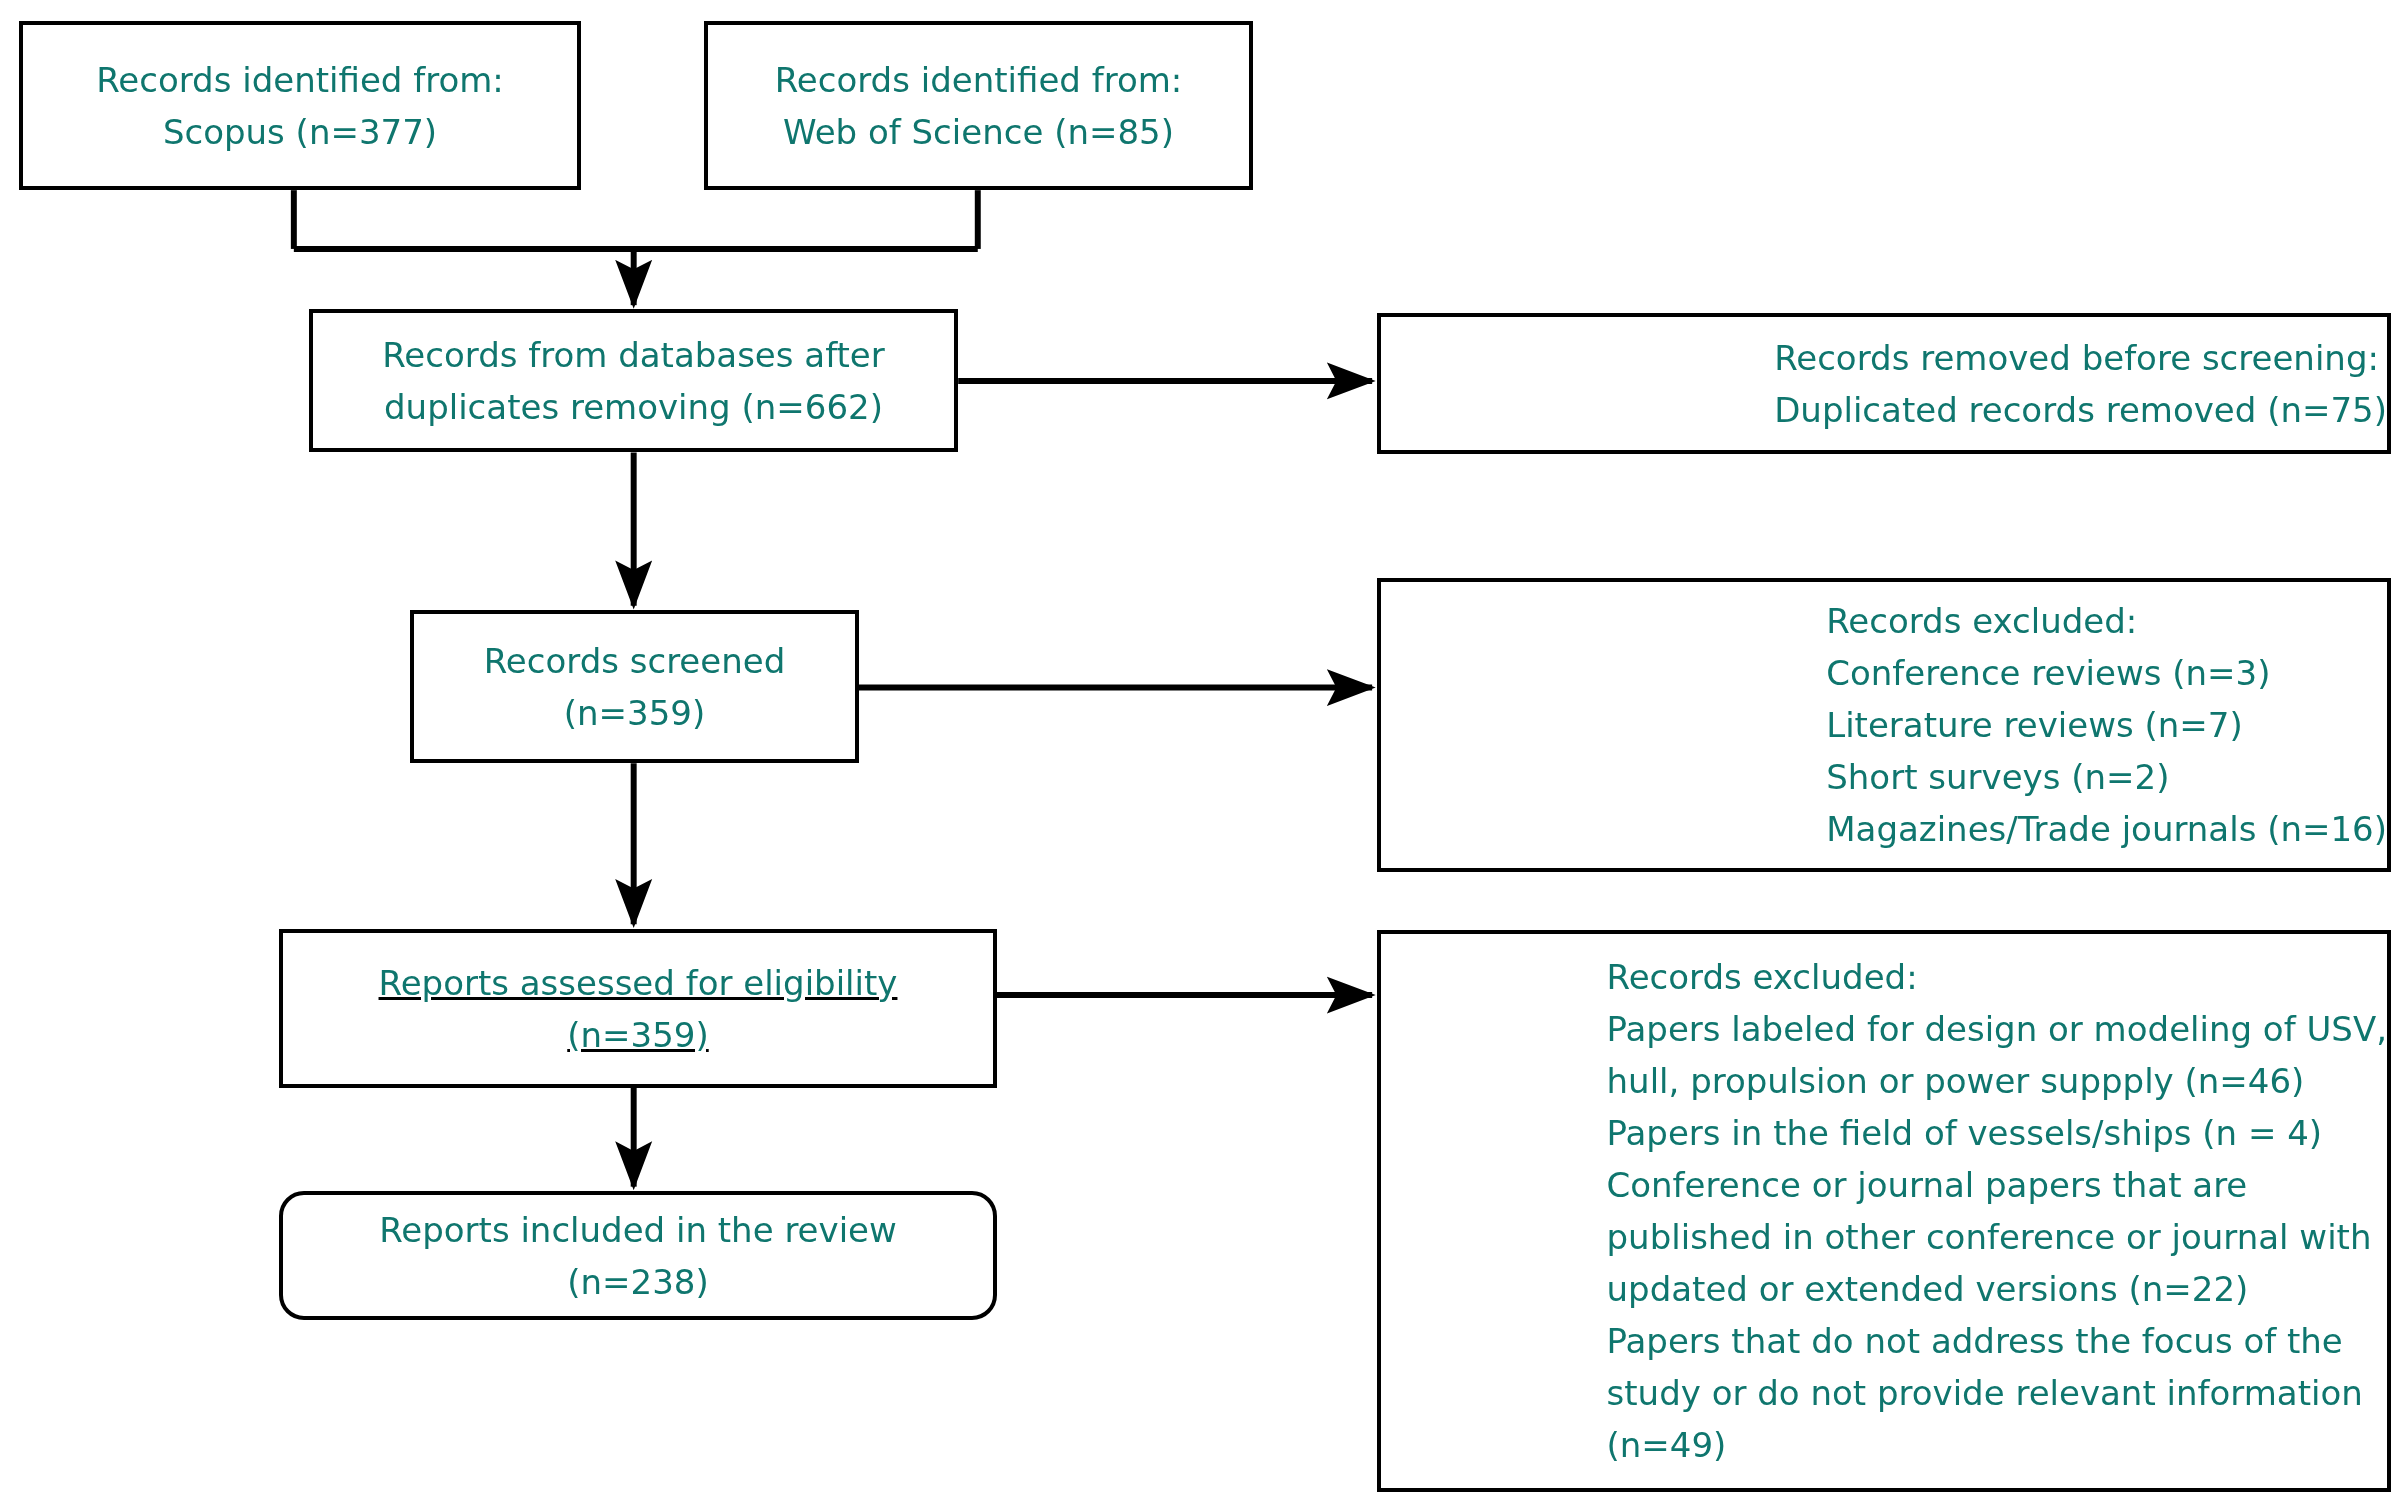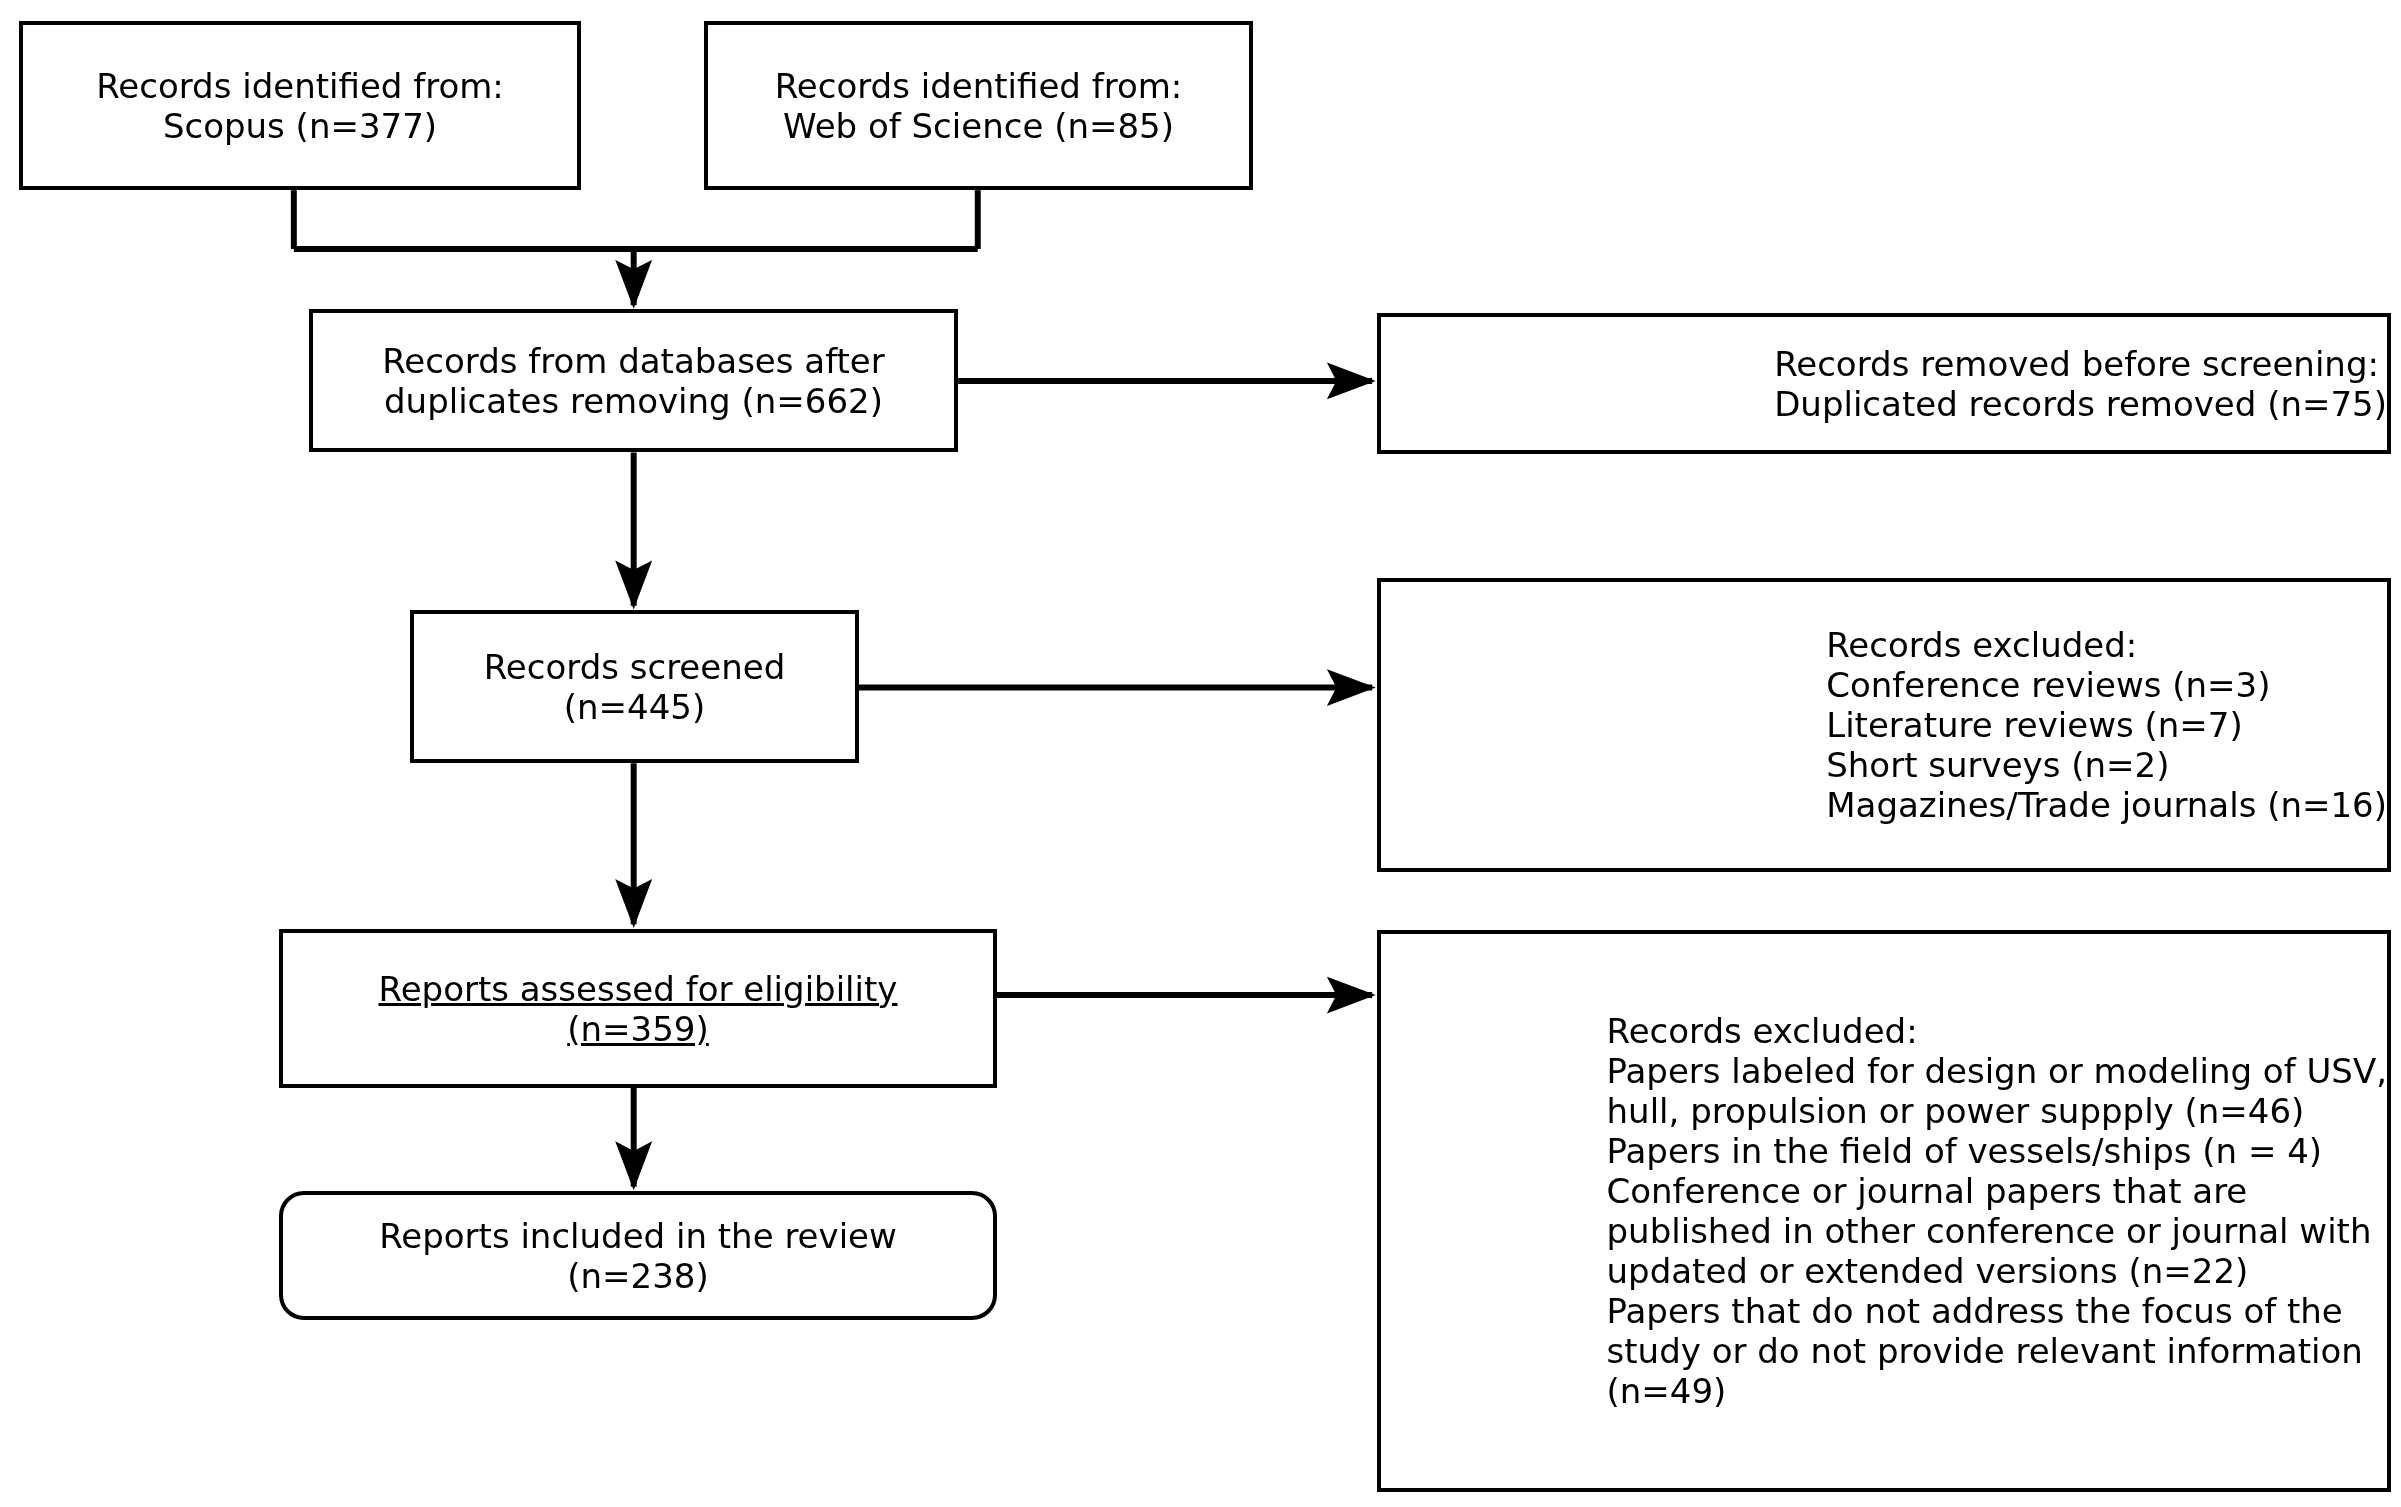--- a/index.html
+++ b/index.html
@@ -26,22 +26,22 @@
     border: 4.3px solid #000000;
     display: flex;
     flex-direction: column;
     justify-content: center;
   }
   .flow-box.align-center { align-items: center; }
   .flow-box.align-left   { align-items: flex-end; }
   .box-text {
     font-family: "DejaVu Sans", sans-serif;
     font-size: 34px;
-    line-height: 40px;
-    color: #000000;
+    line-height: 52px;
+    color: #0f766e;
     white-space: pre;
   }
   .align-center .box-text { text-align: center; }
   .align-left .box-text  { text-align: left; padding-left: 19px; }
   .connectors {
     position: absolute;
     left: 0;
     top: 0;
     width: 2401px;
     height: 1508px;
@@ -88,21 +88,21 @@
 duplicates removing (n=662)</div>
   </div>
 
   <div class="flow-box align-left" style="left: 1377px; top: 313px; width: 1014px; height: 141px; border-color: rgb(0, 0, 0); background: rgb(255, 255, 255);">
     <div class="box-text">Records removed before screening:
 Duplicated records removed (n=75)</div>
   </div>
 
   <div class="flow-box align-center" style="left: 410px; top: 610px; width: 449px; height: 153px; border-color: rgb(0, 0, 0); background: rgb(255, 255, 255);">
     <div class="box-text">Records screened
-(n=445)</div>
+(n=359)</div>
   </div>
 
   <div class="flow-box align-left" style="left: 1377px; top: 578px; width: 1014px; height: 294px; border-color: rgb(0, 0, 0); background: rgb(255, 255, 255);">
     <div class="box-text">Records excluded:
 Conference reviews (n=3)
 Literature reviews (n=7)
 Short surveys (n=2)
 Magazines/Trade journals (n=16)</div>
   </div>
 

